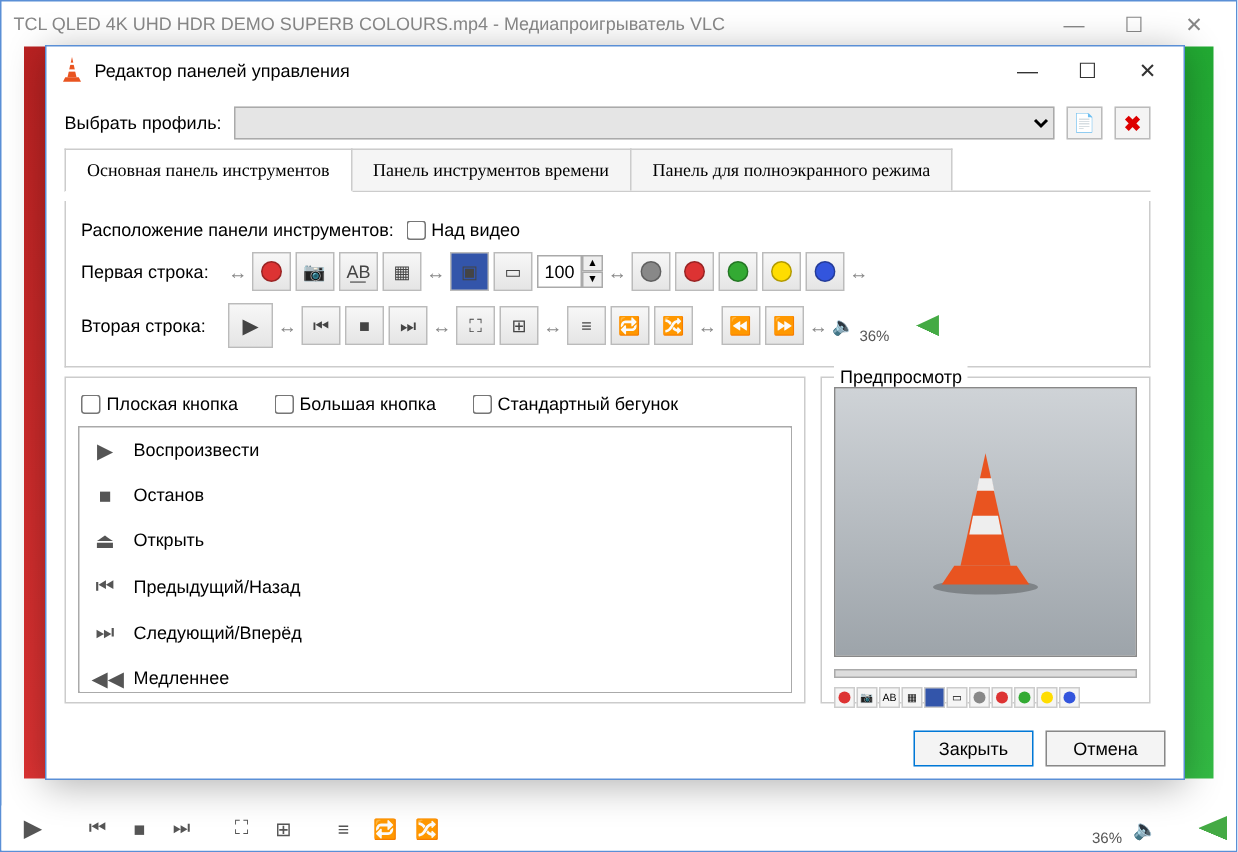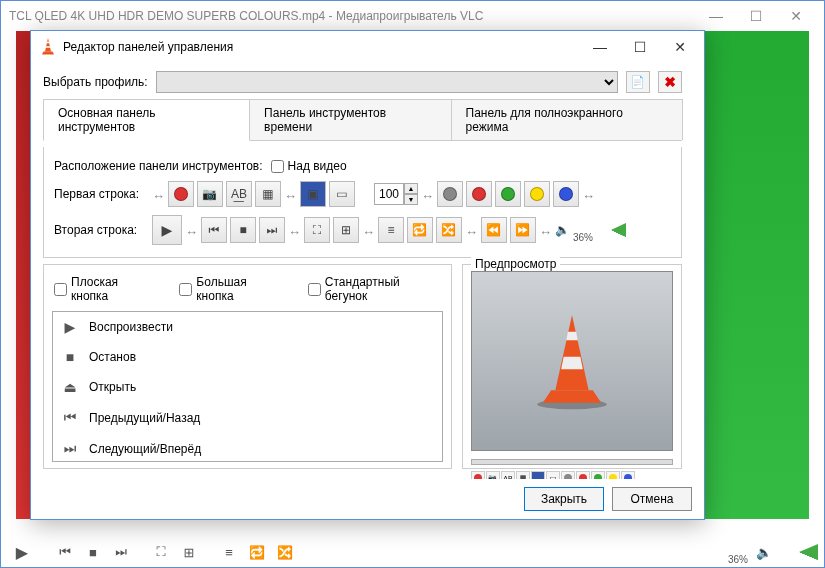--- a/index.html
+++ b/index.html
@@ -16,53 +16,53 @@
   .green-strip { left: 40%; width: 60%; background: linear-gradient(#2a3, #3b4); }
   
   .main-time { position: absolute; bottom: 30px; left: 4px; right: 4px; display: flex; justify-content: space-between; font-size: 11px; color: #444; padding: 2px 6px; }
   .main-controls { position: absolute; bottom: 0; left: 0; right: 0; height: 30px; display: flex; align-items: center; gap: 4px; padding: 0 6px; background: #fff; }
   .mc-btn { width: 24px; height: 24px; display: flex; align-items: center; justify-content: center; border: none; background: transparent; color: #555; font-size: 13px; }
   .mc-btn.play { width: 30px; height: 30px; font-size: 16px; }
   .mc-sep { width: 8px; }
   .vol-wedge { width: 38px; height: 16px; background: linear-gradient(to top right, transparent 49%, #4a4 50%); clip-path: polygon(0 100%, 100% 0, 100% 100%); margin-left:auto; position:relative;}
   .vol-txt { font-size: 10px; color: #555; margin-top: 14px; }
   
-  .dialog { position: absolute; top: 30px; left: 30px; width: 675px; height: 490px; background: #fff; border: 1px solid #5a8fd6; box-shadow: 0 4px 24px rgba(0,0,0,0.3); display: flex; flex-direction: column; }
+  .dialog { position: absolute; top: 30px; left: 30px; width: 760px; height: 490px; background: #fff; border: 1px solid #5a8fd6; box-shadow: 0 4px 24px rgba(0,0,0,0.3); display: flex; flex-direction: column; }
   .dlg-titlebar { height: 32px; display: flex; align-items: center; padding: 0 4px 0 8px; }
   .dlg-titlebar .cone-ico { width: 18px; height: 18px; margin-right: 6px; }
   .dlg-titlebar .title { flex: 1; font-size: 12px; color: #000; }
   .dlg-titlebar .win-btn { width: 40px; height: 28px; display: flex; align-items: center; justify-content: center; color: #333; font-size: 14px; }
   
   .dlg-body { flex: 1; padding: 8px 22px 10px 12px; display: flex; flex-direction: column; gap: 6px; overflow: hidden; }
   
   .profile-row { display: flex; align-items: center; gap: 8px; }
   .profile-row label { font-size: 12px; }
   .profile-row select { flex: 1; height: 22px; border: 1px solid #aaa; background: #e5e5e5; }
   .sq-btn { width: 24px; height: 22px; border: 1px solid #bbb; background: #f4f4f4; display:flex; align-items:center; justify-content:center; font-size:12px;}
   .sq-btn.del { color: #d00; font-weight: bold; font-size: 14px; }
   
   .tabs { display: flex; border-bottom: 1px solid #ccc; }
-  .tab { padding: 6px 14px; border: 1px solid #ccc; border-bottom: none; background: #f5f5f5; font-size: 12px; margin-right: -1px; cursor:pointer; }
+  .tab { padding: 6px 14px; border: 1px solid #ccc; border-bottom: none; background: #f5f5f5; font-size: 12px; margin-right: -1px; cursor:pointer;font-family:Liberation Serif, serif; }
   .tab.active { background: #fff; border-bottom: 1px solid #fff; margin-bottom: -1px; font-weight: normal; }
   
   .tab-content { border: 1px solid #ccc; border-top: none; padding: 8px 10px; }
   .tc-row { display: flex; align-items: center; gap: 8px; padding: 4px 0; font-size: 12px; }
   .tc-row > label { min-width: 200px; }
   .tc-row.row1 > label, .tc-row.row2 > label { min-width: 90px; }
   .chk { display: inline-flex; align-items: center; gap: 4px; }
   .chk input { width: 13px; height: 13px; }
   
   .btnbar { display: flex; align-items: center; gap: 3px; flex-wrap: nowrap; }
   .tb { width: 26px; height: 26px; border: 1px solid #bbb; background: linear-gradient(#f7f7f7,#e5e5e5); display: flex; align-items: center; justify-content: center; font-size: 12px; color: #444; }
   .tb.big { width: 30px; height: 30px; font-size: 14px; }
   .dot { width: 14px; height: 14px; border-radius: 50%; border:1px solid rgba(0,0,0,0.3);}
   .d-red { background: #d33; } .d-gray { background: #888; } .d-green { background: #3a3; }
   .d-yellow { background: #fd0; } .d-blue { background: #35d; }
   .sep { color: #888; font-size: 13px; }
-  .spinbox { display: flex; align-items: center; margin-left: 16px; }
+  .spinbox { display: flex; align-items: center; }
   .spinbox input { width: 30px; height: 22px; text-align: center; border:1px solid #aaa; }
   .spinbox .spins { display:flex; flex-direction:column; }
   .spinbox .spins button { width:14px; height:11px; font-size:7px; padding:0; border:1px solid #aaa; background:#eee; line-height:7px;}
   
   .lower { display: flex; gap: 10px; flex: 1; min-height: 0; }
   
   .fieldset { border: 1px solid #ccc; padding: 6px 8px; position: relative; }
   .fieldset > .legend { position: absolute; top: -8px; left: 8px; background: #fff; padding: 0 4px; font-size: 12px; }
   
   .elements { flex: 1; display: flex; flex-direction: column; }

